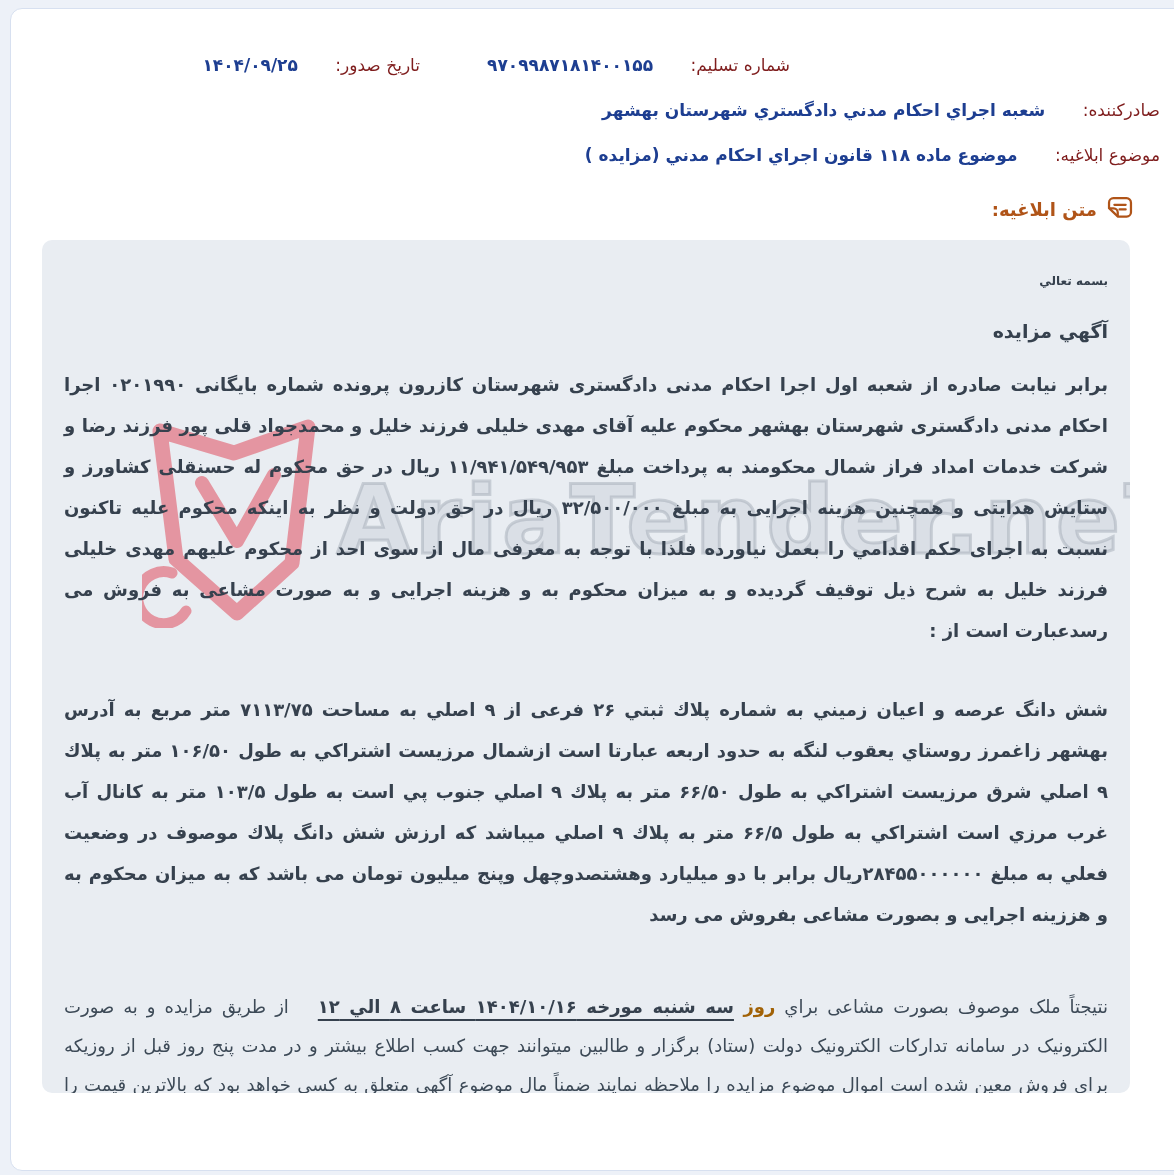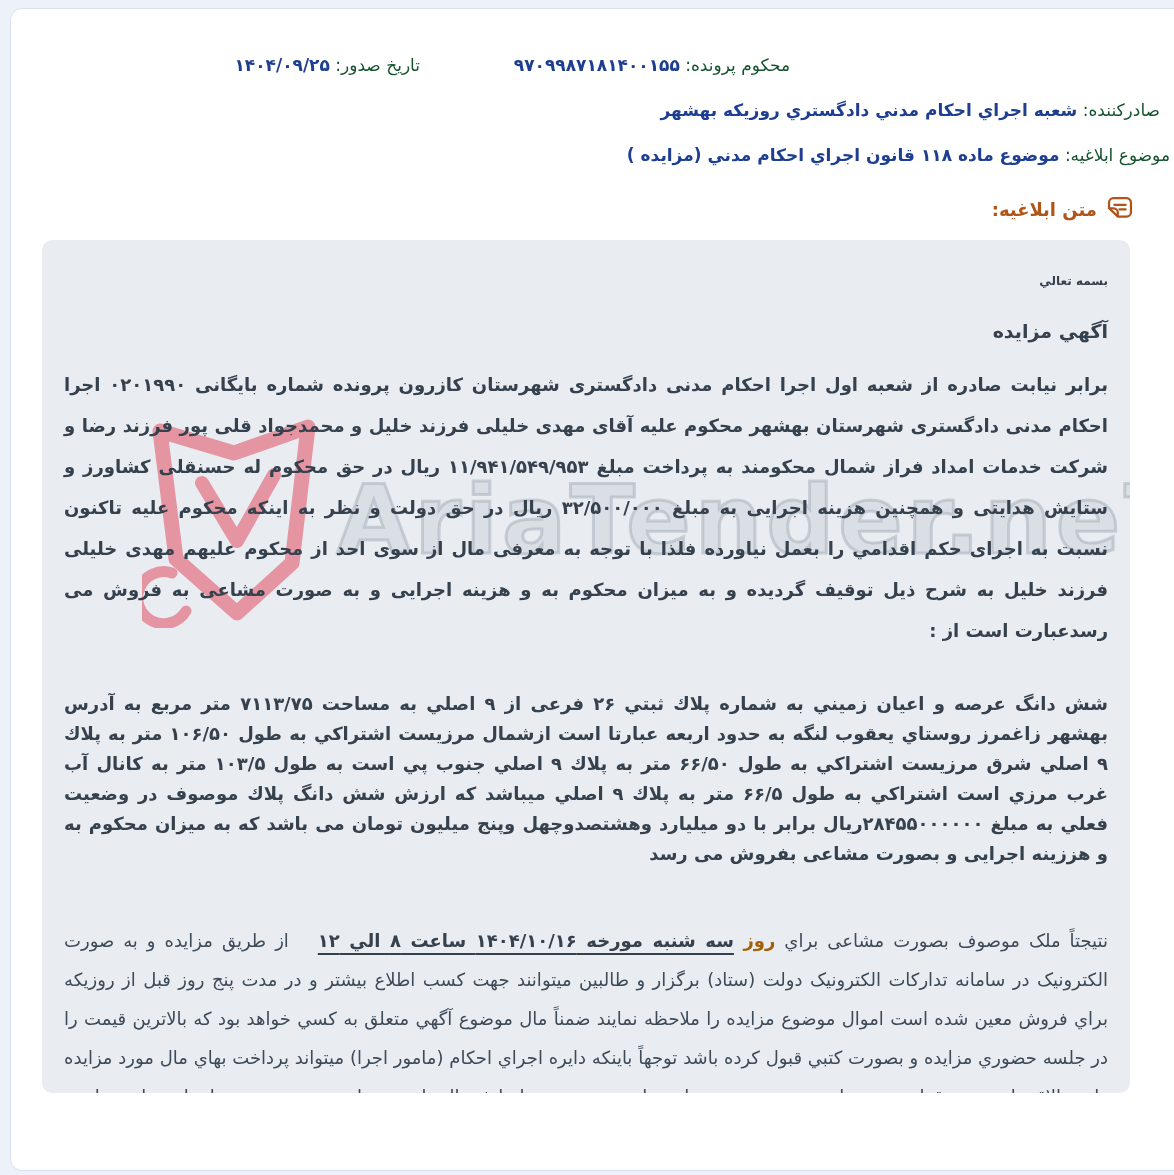--- a/index.html
+++ b/index.html
@@ -5,43 +5,43 @@
   * { margin:0; padding:0; box-sizing:border-box; }
   html,body { width:1174px; height:1175px; overflow:hidden;
               background:#edf1f8; font-family:"DejaVu Sans", sans-serif; }
   .page { position:relative; width:1174px; height:1175px; direction:rtl; }
 
   .card { position:absolute; top:8px; left:10px; width:1190px; height:1163px;
           background:#ffffff; border:1px solid #d7e0f0; border-radius:12px; }
 
   
   .meta-field { position:absolute; font-size:17px; white-space:nowrap; }
-  .meta-label { color:#14532d; font-weight:400; }
+  .meta-label { color:#7f1d1d; font-weight:400;margin-left:32px; }
   .meta-value { color:#1d3e91; font-weight:700; }
   .f1 { top:55px; right:14px; }
   .f2 { top:55px; right:384px; }
   .f3 { top:55px; right:754px; }
   .row-issuer  { top:100px; right:14px; }
-  .row-subject { top:145px; right:4px; }
+  .row-subject { top:145px; right:14px; }
 
   .section-head { position:absolute; top:194px; right:39px;
                   display:flex; align-items:center; gap:8px;
                   color:#b05418; font-size:18px; font-weight:700; }
   .memo-icon { width:30px; height:30px; transform:scaleX(-1); flex:0 0 auto; }
 
   
   .notice-box { position:absolute; top:240px; right:44px; left:42px; height:853px;
                 background:#e9edf2; border-radius:10px; overflow:hidden;
                 padding:20px 22px 20px 22px; }
   .notice-content { position:relative; z-index:2; color:#36414e; }
   .bismillah { font-size:12px; font-weight:700; line-height:30px; margin-top:6px; }
   .notice-title { font-size:19px; font-weight:700; line-height:30px; margin-top:20px; }
   .para { font-size:18px; text-align:justify; text-justify:inter-word; }
   .para.b1 { font-weight:700; line-height:41px; margin-top:18px; }
-  .para.b2 { font-weight:700; line-height:30px; margin-top:38px; }
+  .para.b2 { font-weight:700; line-height:41px; margin-top:38px; }
   .para.b3 { font-weight:400; line-height:39px; margin-top:52px; color:#3d4a57; }
   .seg-bold { font-weight:700; color:#a16207; }
   .seg-underline { font-weight:700; color:#36414e; text-decoration:underline;
                    text-decoration-thickness:2px; text-underline-offset:6px;margin-left:20px; }
 
   
   .watermark { position:absolute; z-index:1; top:150px; left:100px; right:90px;
                height:260px; pointer-events:none; direction:ltr;
                display:flex; align-items:center; }
   .wm-logo { width:185px; height:215px; flex:0 0 auto; opacity:.55; }
@@ -51,31 +51,31 @@
              -webkit-text-stroke:3px rgba(158,166,178,0.45);
              white-space:nowrap; margin-left:10px; }
 </style>
 </head>
 <body>
 
 <div class="page">
   <div class="card"></div>
 
   <div class="meta-field f2">
-    <span class="meta-label">محكوم پرونده:</span>
+    <span class="meta-label">شماره تسلیم:</span>
     <span class="meta-value">۹۷۰۹۹۸۷۱۸۱۴۰۰۱۵۵</span>
   </div>
   <div class="meta-field f3">
     <span class="meta-label">تاریخ صدور:</span>
     <span class="meta-value">۱۴۰۴/۰۹/۲۵</span>
   </div>
 
   <div class="meta-field row-issuer">
     <span class="meta-label">صادرکننده:</span>
-    <span class="meta-value">شعبه اجراي احکام مدني دادگستري روزیکه بهشهر</span>
+    <span class="meta-value">شعبه اجراي احکام مدني دادگستري شهرستان بهشهر</span>
   </div>
   <div class="meta-field row-subject">
     <span class="meta-label">موضوع ابلاغیه:</span>
     <span class="meta-value">موضوع ماده ۱۱۸ قانون اجراي احکام مدني (مزایده )</span>
   </div>
 
   <div class="section-head">
     <svg class="memo-icon" viewBox="0 0 32 32" fill="none">
       <path d="M23 4.5H9c-2.6 0-4.7 2.1-4.7 4.7v10.2c0 2.6 2.1 4.7 4.7 4.7h9.2l9.5-9.0V9.2c0-2.6-2.1-4.7-4.7-4.7z" stroke="#b05418" stroke-width="2.4" stroke-linejoin="round"></path>
       <path d="M18.4 24.1v-4.4c0-2.4 2-4.4 4.4-4.4h4.6" stroke="#b05418" stroke-width="2.4" stroke-linejoin="round"></path>

